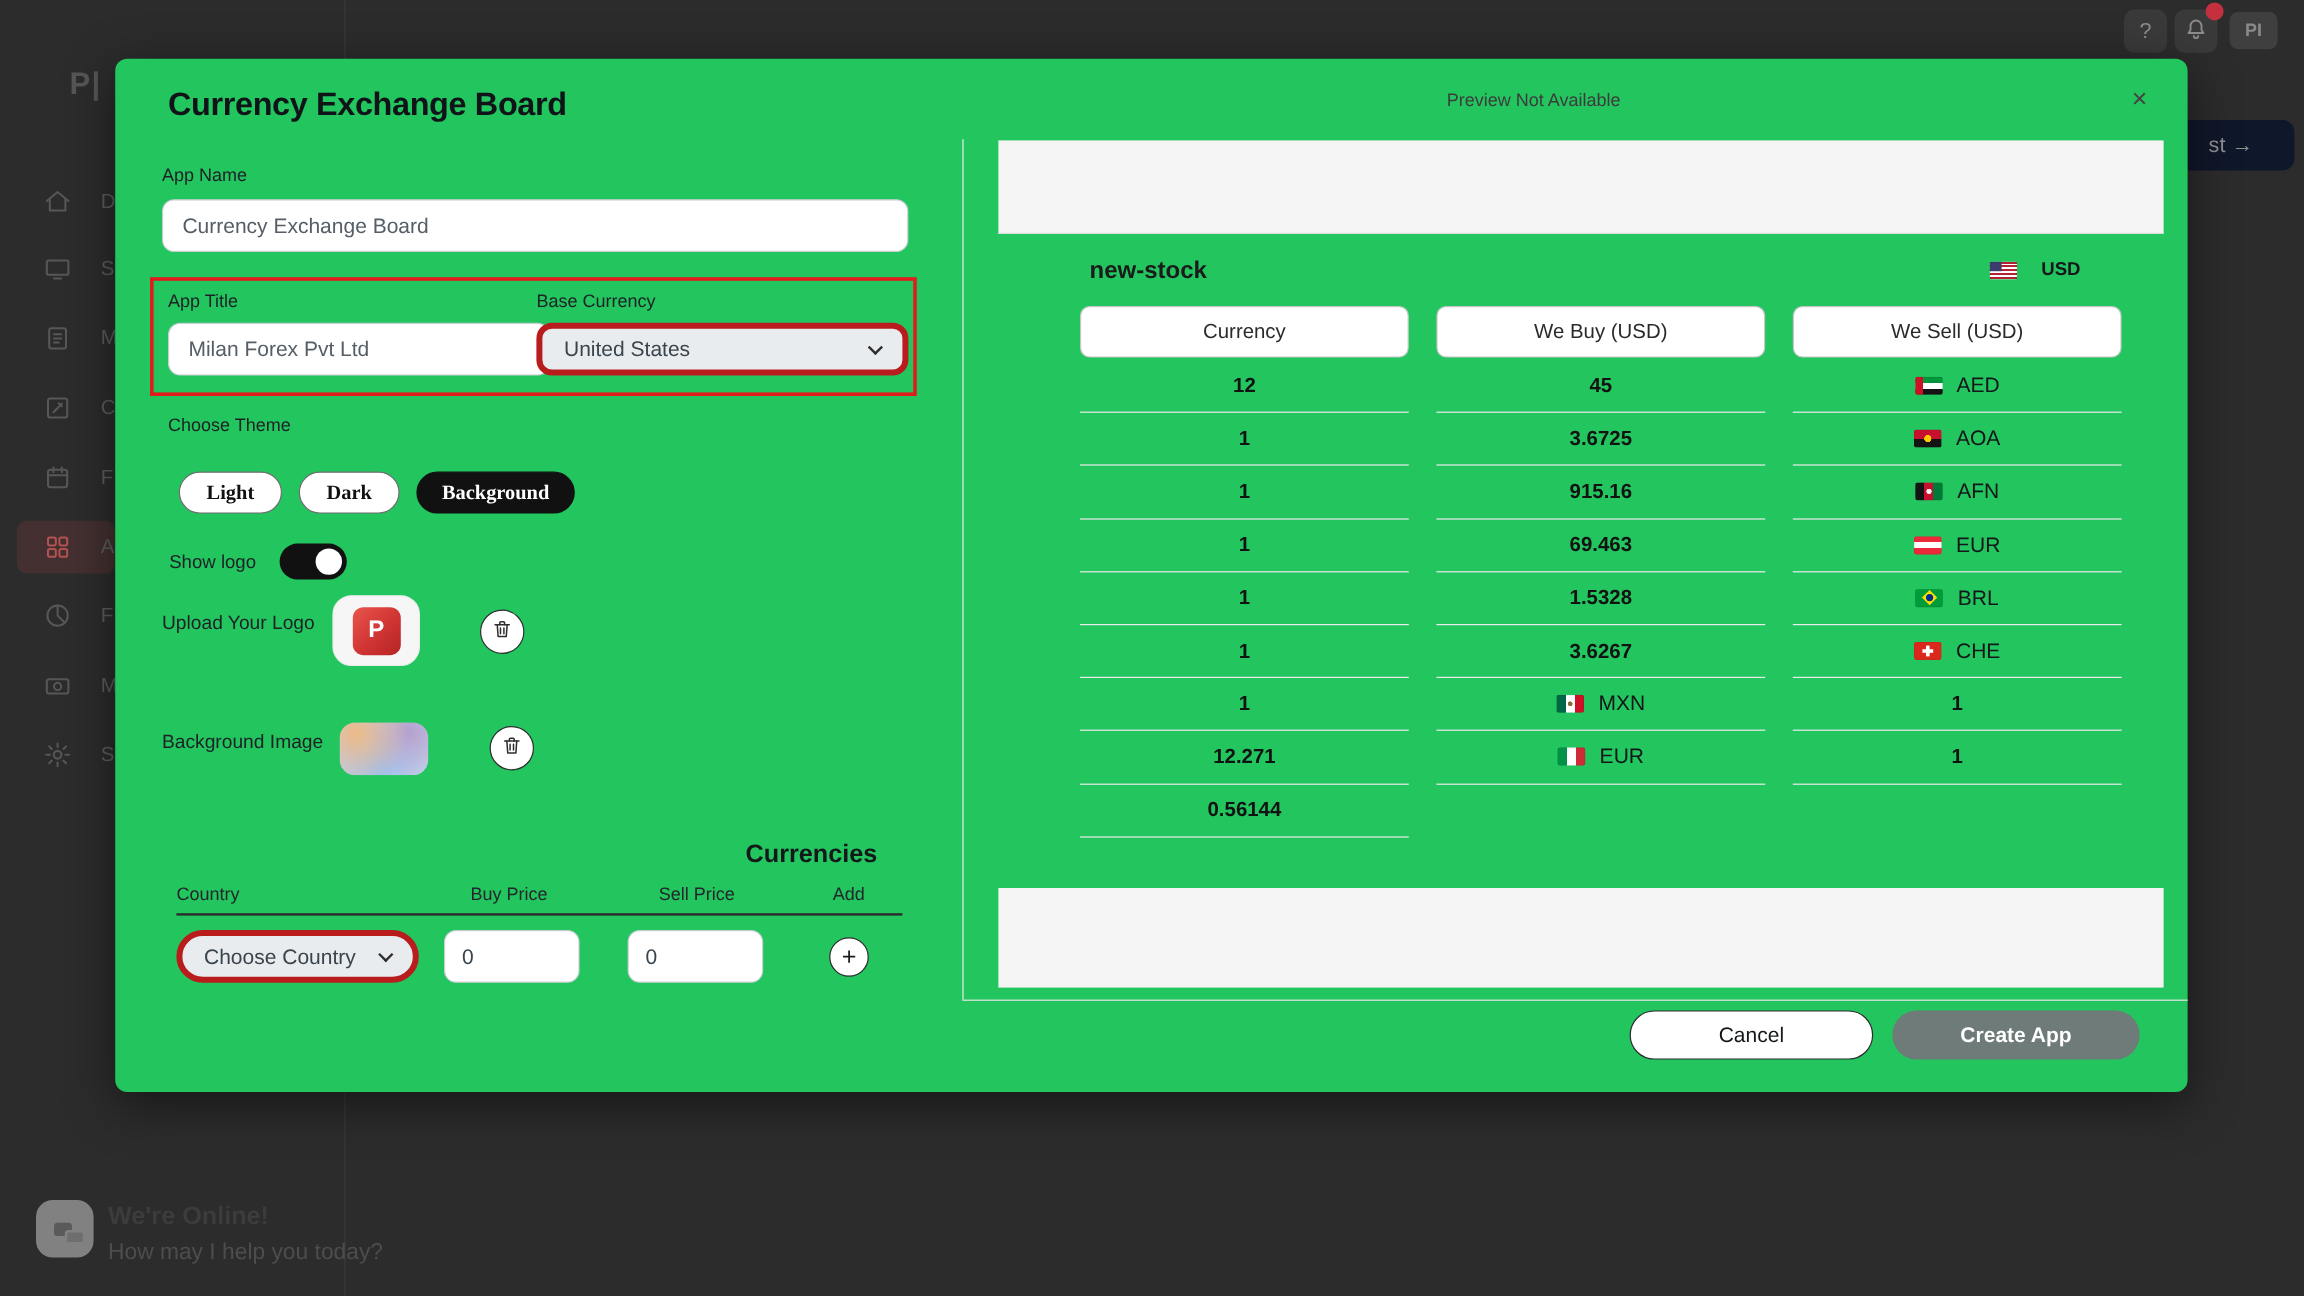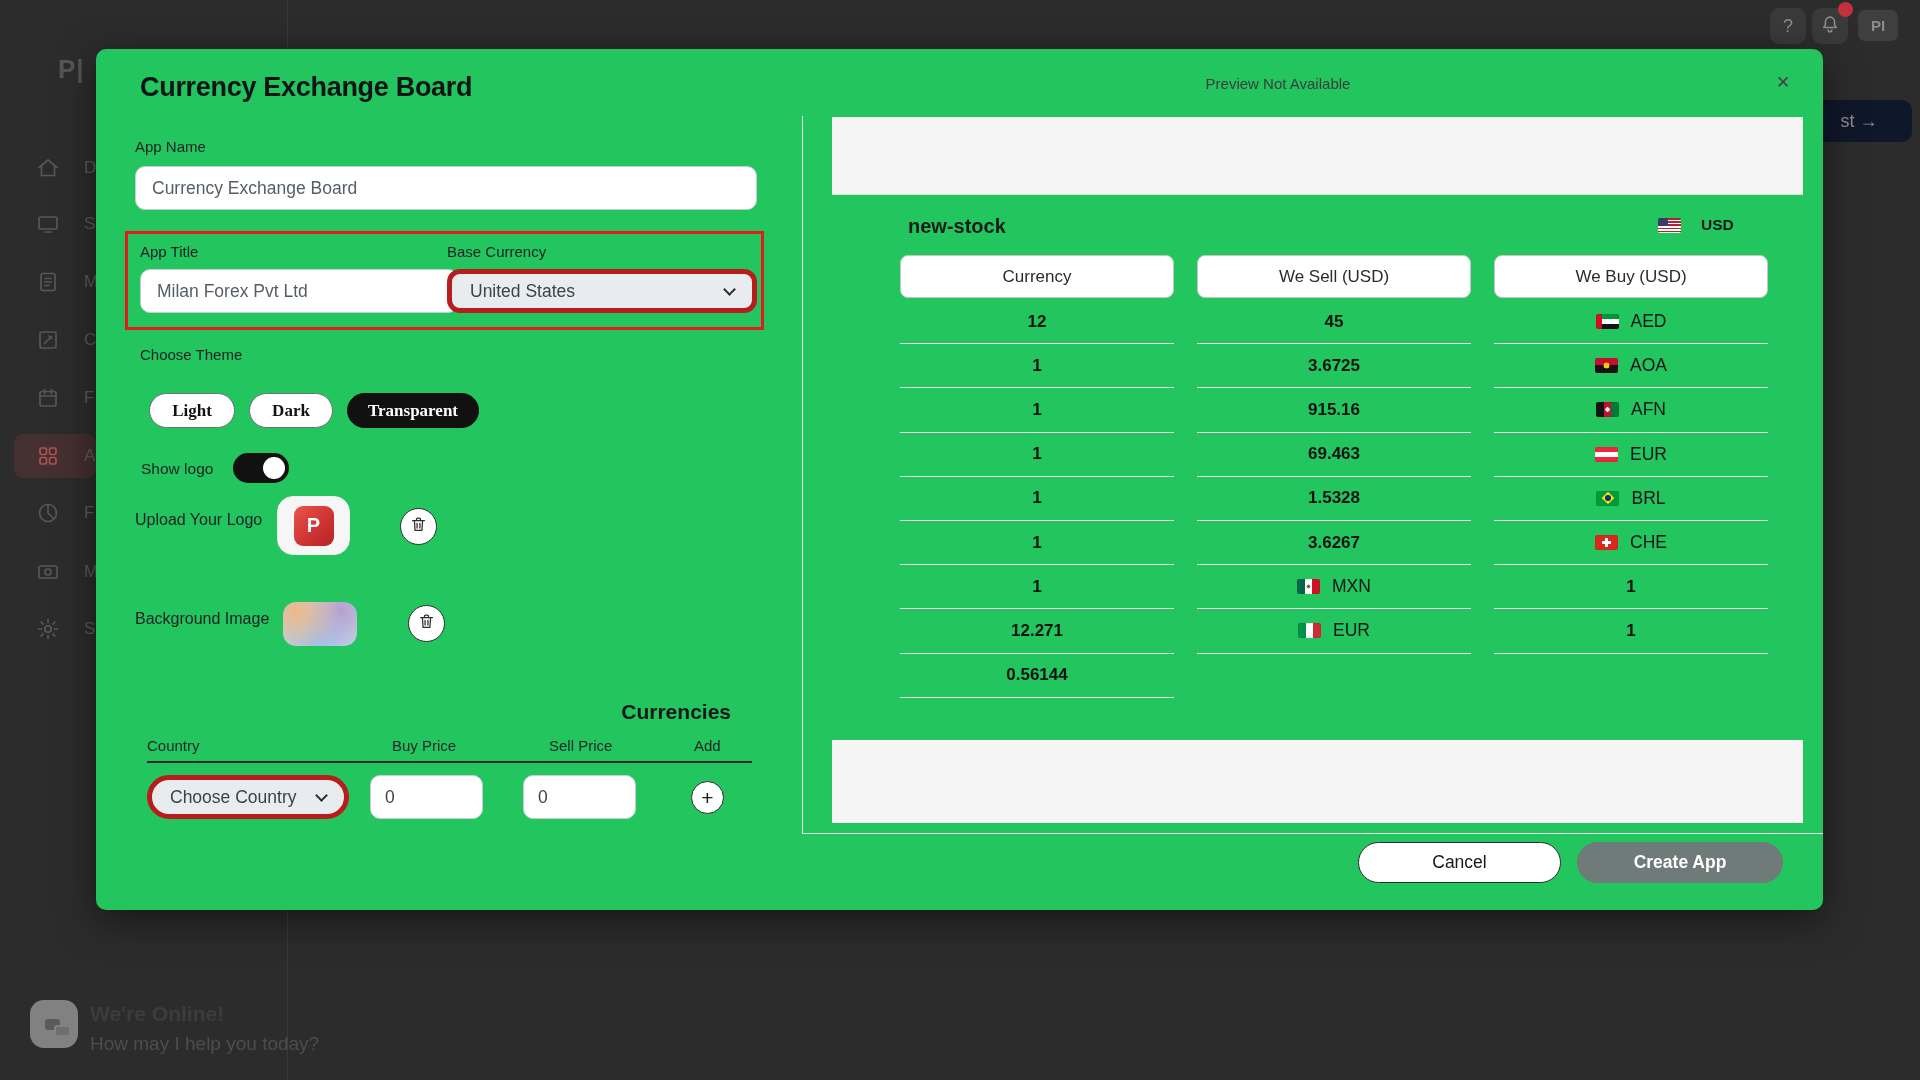--- a/index.html
+++ b/index.html
@@ -247,21 +247,21 @@
     <div class="form-label" style="left:351px; top:194px;">Base Currency</div>
     <div class="select" style="left:351px; top:220px; width:310px;">
       <span>United States</span>
       <span class="chev"></span>
     </div>
 
     <div class="form-label" style="left:44px; top:297px;">Choose Theme</div>
     <div class="pill-row" id="theme-pills">
         <button class="theme-pill" style="width: 86px;">Light</button>
         <button class="theme-pill" style="width: 84px;">Dark</button>
-        <button class="theme-pill active" style="width: 132px;">Transparent</button>
+        <button class="theme-pill active" style="width: 132px;">Background</button>
       </div>
 
     <div class="form-label" style="left:45px; top:411px; font-size:15.5px;">Show logo</div>
     <div class="toggle">
         <span class="knob"></span>
       </div>
 
     <div class="form-label" style="left:39px; top:462px; font-size:16px;">Upload Your Logo</div>
     <div class="logo-tile">
       <div class="logo-inner">P</div>
@@ -309,22 +309,22 @@
 
     <div class="v-divider"></div>
     <div class="band top"></div>
     <div class="board-title">new-stock</div>
     <div class="base-cur">
       <span class="flag us"></span>
       <span class="code">USD</span>
     </div>
     <div class="pv-table" id="pv-table">
         <div class="pv-th">Currency</div>
+        <div class="pv-th">We Buy (USD)</div>
         <div class="pv-th">We Sell (USD)</div>
-        <div class="pv-th">We Buy (USD)</div>
         <div class="pv-td">
           <span class="val">12</span>
         </div>
         <div class="pv-td">
           <span class="val">45</span>
         </div>
         <div class="pv-td">
           <span class="flag ae"></span>
           <span class="code">AED</span>
         </div>

